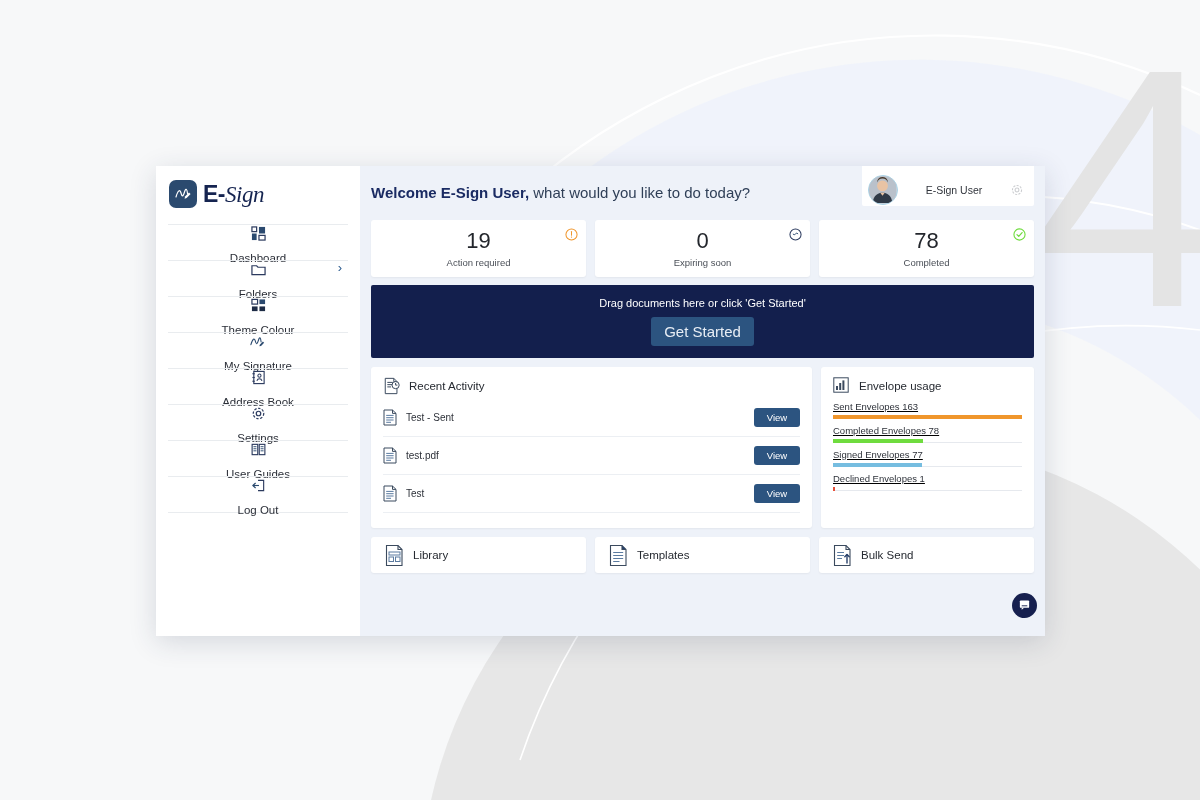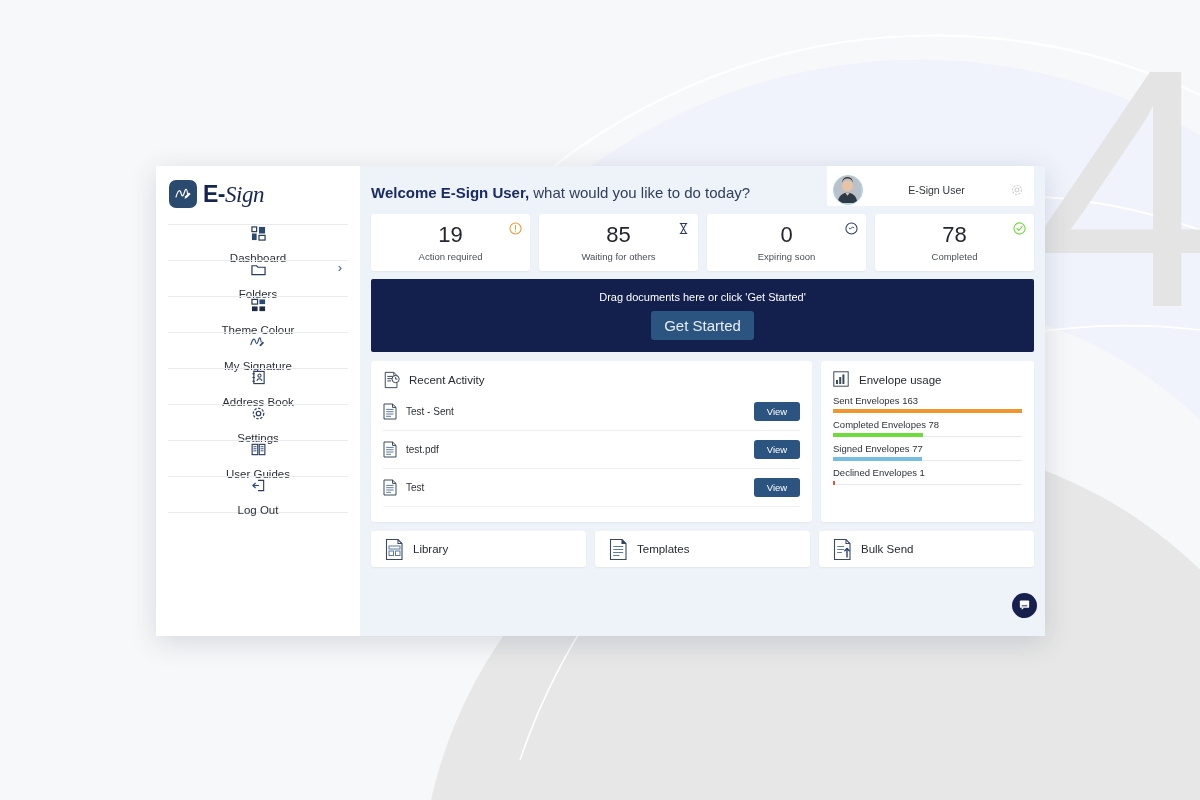--- a/index.html
+++ b/index.html
@@ -91,38 +91,38 @@
     height: 38px;
   }
   .welcome {
     font-size: 15px; color: #1a2b63; padding-top: 8px;
   }
   .welcome b { font-weight: bold; }
   .welcome span { color: #2f3f57; }
 
   .userbox {
     background: #fff;
-    width: 207px; height: 40px;
+    width: 172px; height: 40px;
     margin-top: -10px;
     display: flex; align-items: center;
     padding: 8px 10px 0 6px;
     gap: 8px;
     border-radius: 0 0 2px 2px;
   }
   .avatar {
     width: 30px; height: 30px; border-radius: 50%;
     border: 1.5px solid #a9d4e8;
     overflow: hidden; flex: 0 0 30px;
     background: #c9ced6;
   }
   .user-name { flex: 1; text-align: center; font-size: 10.5px; color: #31353c; }
   .gear { width: 14px; height: 14px; flex: 0 0 14px; opacity: .45; }
 
   
-  .stats { display: flex; gap: 9px; margin-top: 0; }
+  .stats { display: flex; gap: 9px; margin-top: 6px; }
   .stat {
     flex: 1; height: 57px; background: #fff; border-radius: 3px;
     position: relative; display: flex; flex-direction: column;
     align-items: center; justify-content: center;
     box-shadow: 0 1px 2px rgba(0,0,0,0.05);
   }
   .stat .num { font-size: 22px; color: #23262c; font-weight: 400; line-height: 1; }
   .stat .lbl { font-size: 9.5px; color: #4a4f57; margin-top: 5px; }
   .stat .sicon { position: absolute; right: 8px; top: 7px; width: 13px; height: 13px; }
 
@@ -155,21 +155,21 @@
   .act-row:last-child { border-bottom: 1px solid #eceff3; }
   .act-ico { width: 14px; height: 17px; flex: 0 0 14px; }
   .act-name { flex: 1; font-size: 10px; color: #2d3139; }
   .view-btn {
     background: #2c5480; color: #fff; border: none;
     font-size: 9.5px; width: 46px; height: 19px; border-radius: 3px; cursor: pointer;
     font-family: "Liberation Sans", sans-serif;
   }
 
   
-  .ubar-wrap { margin-top: 6px; }
+  .ubar-wrap { margin-top: 6px; text-decoration: underline; }
   .ubar-label { font-size: 9.5px; color: #2d3139; margin-bottom: 3px; }
   .ubar-track { height: 4px; background: #ffffff; border-bottom: 1px solid #e6e9ee; position: relative; }
   .ubar-fill { height: 4px; position: absolute; left: 0; top: 0; }
 
   
   .tiles { display: flex; gap: 9px; margin-top: 9px; }
   .tile {
     flex: 1; height: 36px; background: #fff; border-radius: 3px;
     display: flex; align-items: center; gap: 9px; padding-left: 14px;
     box-shadow: 0 1px 2px rgba(0,0,0,0.05); cursor: pointer;
@@ -344,32 +344,20 @@
         <div class="lbl">Action required</div>
         <span class="sicon">
           <svg width="13" height="13" viewBox="0 0 14 14">
             <circle cx="7" cy="7" r="6" fill="none" stroke="#f0962c" stroke-width="1.1"></circle>
             <line x1="7" y1="3.8" x2="7" y2="7.8" stroke="#f0962c" stroke-width="1.1" stroke-linecap="round"></line>
             <circle cx="7" cy="9.8" r="0.7" fill="#f0962c"></circle>
           </svg>
         </span>
       </div>
 
-      <div class="stat">
-        <div class="num">85</div>
-        <div class="lbl">Waiting for others</div>
-        <span class="sicon">
-          <svg width="13" height="13" viewBox="0 0 14 14">
-            <line x1="3" y1="1.6" x2="11" y2="1.6" stroke="#2b3a5e" stroke-width="1.1"></line>
-            <line x1="3" y1="12.4" x2="11" y2="12.4" stroke="#2b3a5e" stroke-width="1.1"></line>
-            <path d="M4 1.6 L10 1.6 L7 7 Z" fill="none" stroke="#2b3a5e" stroke-width="1.1"></path>
-            <path d="M4 12.4 L10 12.4 L7 7 Z" fill="none" stroke="#2b3a5e" stroke-width="1.1"></path>
-          </svg>
-        </span>
-      </div>
 
       <div class="stat">
         <div class="num">0</div>
         <div class="lbl">Expiring soon</div>
         <span class="sicon">
           <svg width="13" height="13" viewBox="0 0 14 14">
             <circle cx="7" cy="7" r="6" fill="none" stroke="#2b3a5e" stroke-width="1.1"></circle>
             <path d="M4.2 6.4 q1.4 1.8 2.8 0 q1.4 -1.8 2.8 0" fill="none" stroke="#2b4a6f" stroke-width="1"></path>
           </svg>
         </span>

